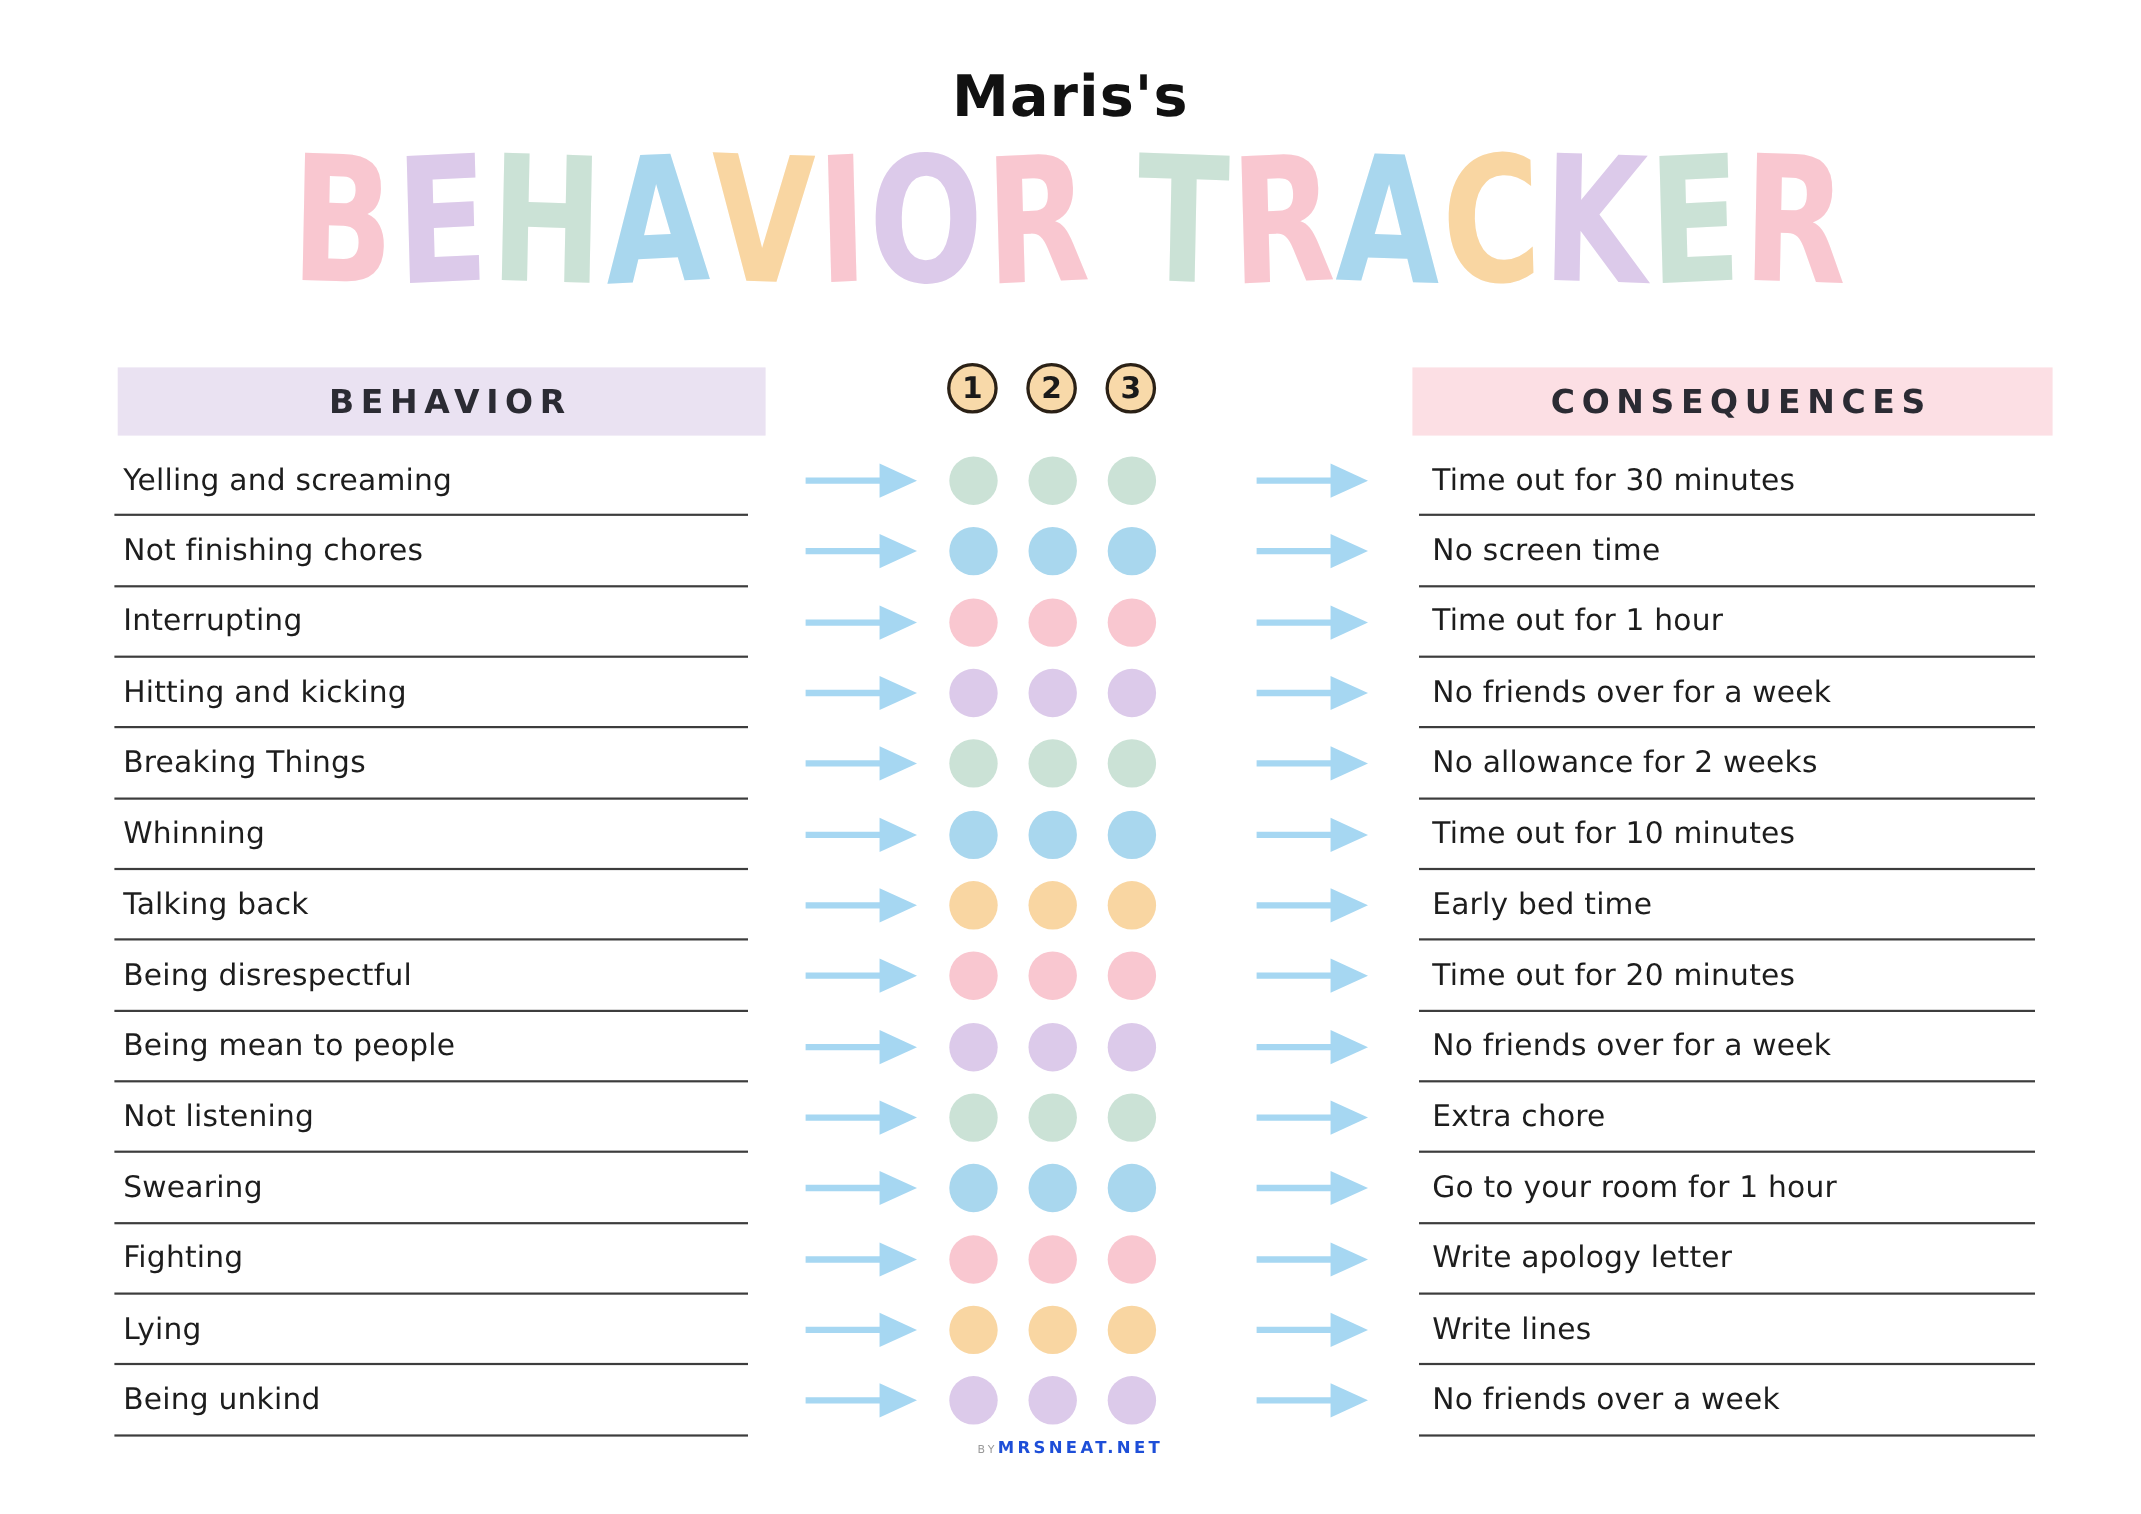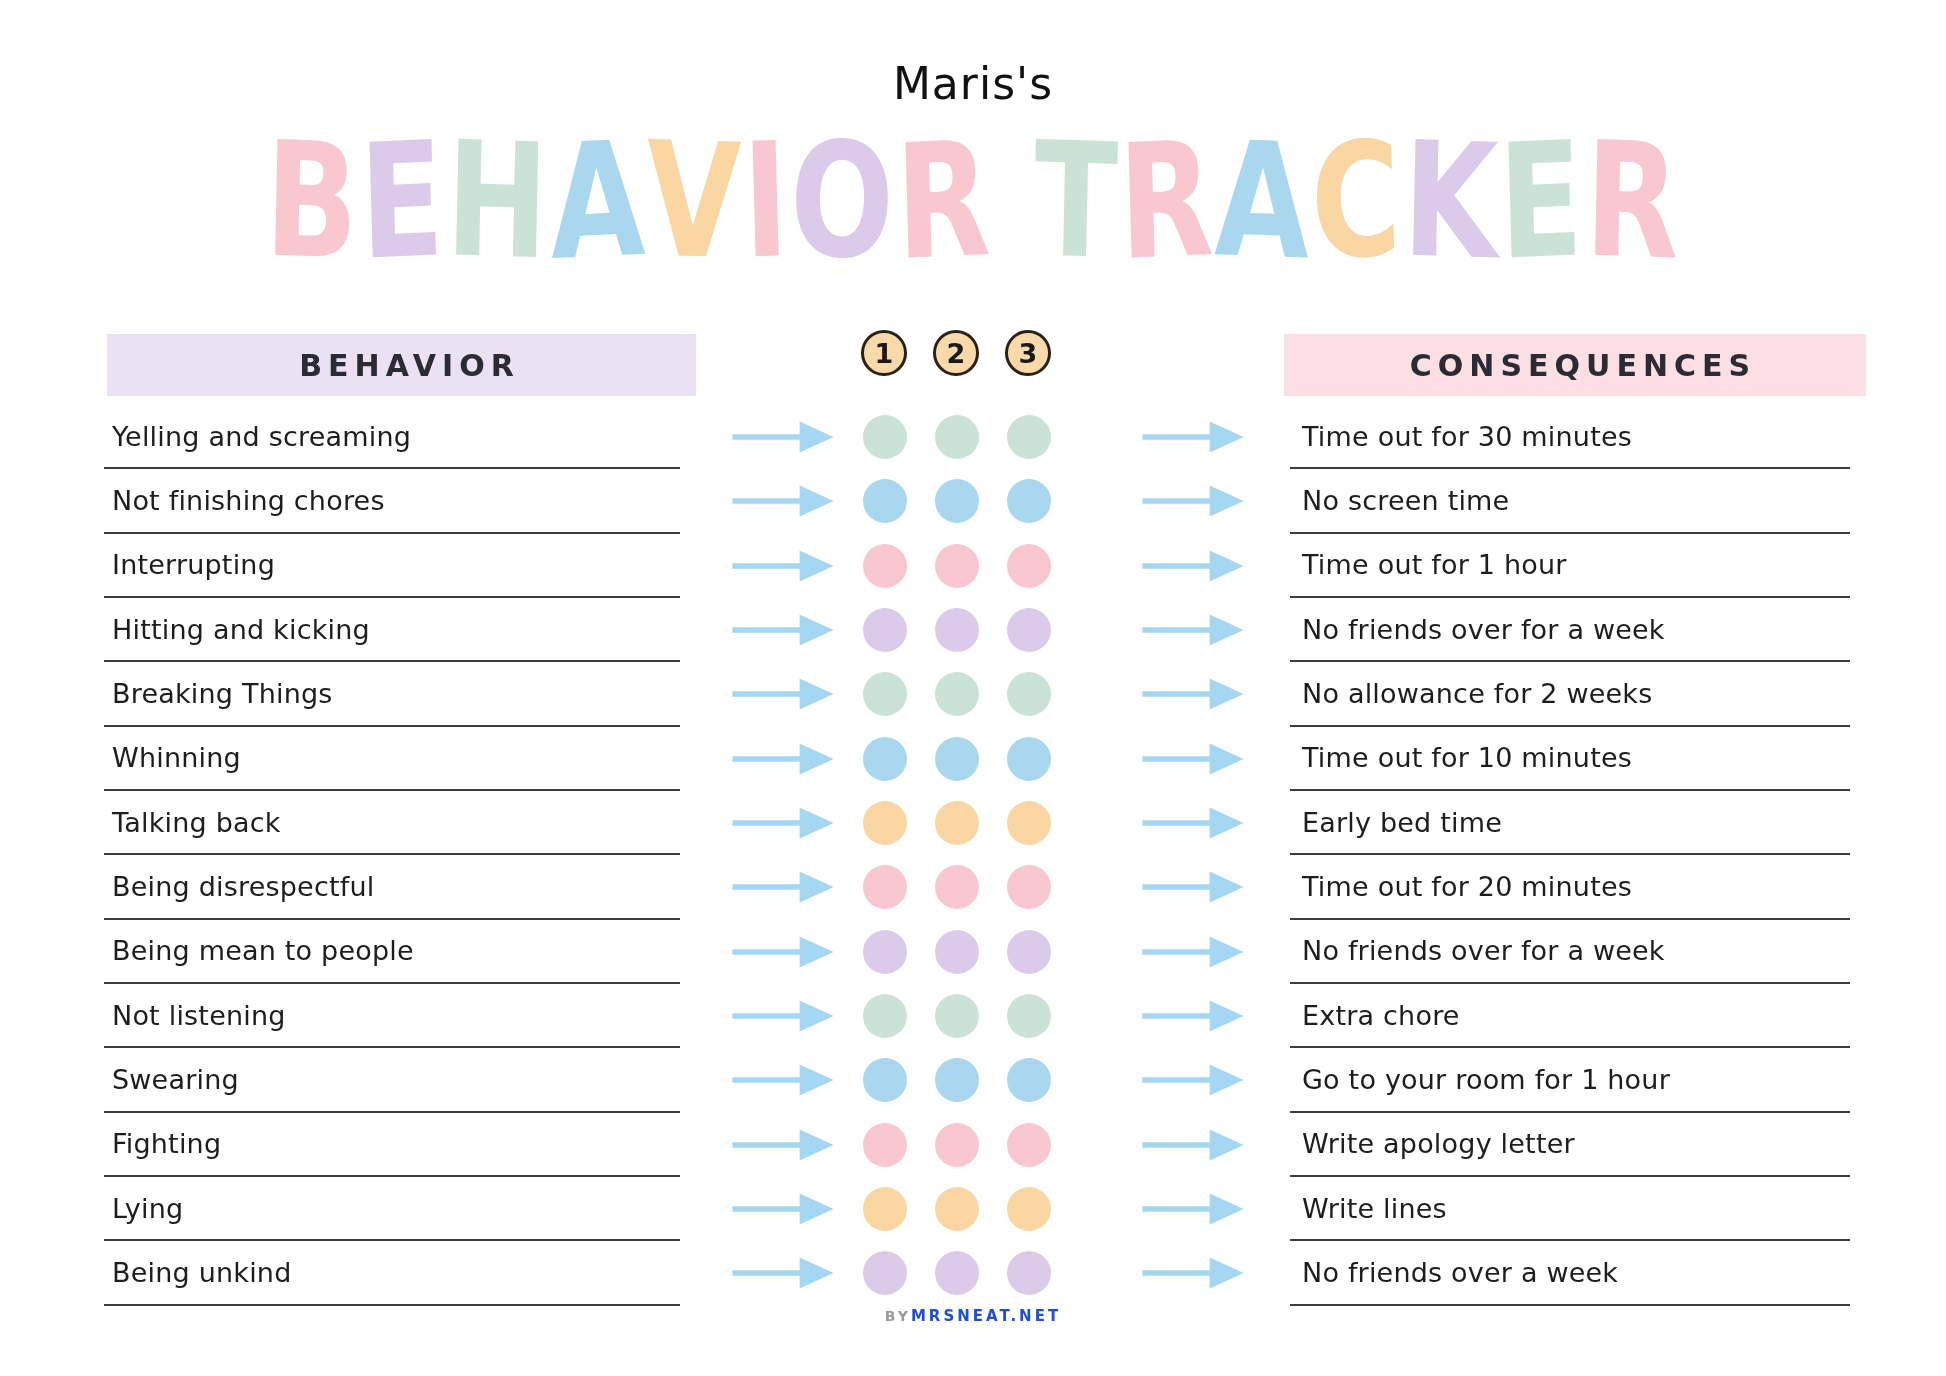--- a/index.html
+++ b/index.html
@@ -2,21 +2,21 @@
 <html style="--mint: #cbe2d6; --blue: #a9d7ee; --pink: #f9c7d0; --purple: #dccaea; --orange: #f9d6a2; --arrow: #a6d7f2; --behavior_header_bg: #eae2f2; --consequences_header_bg: #fcdfe4; --number_circle_bg: #f8d9a9; --number_circle_border: #2b2116; --text: #1d1d1d; --underline: #3d3d3d; --footer_by: #9a9a9a;"><head>
 <meta charset="utf-8">
 <style>
   html,body{margin:0;padding:0;background:#fff;}
   .canvas{
     position:relative; width:1946px; height:1376px; background:#ffffff;
     font-family:"DejaVu Sans","Liberation Sans",sans-serif; overflow:hidden;
   }
   .child-name{
     position:absolute; top:58px; left:0; right:0; text-align:center;
-    font-size:44px; font-weight:normal; color:#111; letter-spacing:1px;
+    font-size:52px; font-weight:bold; color:#111; letter-spacing:1px;
   }
   .big-title{
     position:absolute; top:118px; left:0; right:0; text-align:center;
     font-size:122px; font-weight:bold; letter-spacing:2px; line-height:1.05;
     transform:scaleY(1.3); transform-origin:center top; white-space:nowrap;
   }
   .big-title .word{display:inline-block; margin:0 21px;}
   .big-title .letter{display:inline-block;}
   .col-header{
     position:absolute; top:334px; height:62px;
@@ -56,21 +56,21 @@
   .arrow path{fill:var(--arrow);}
   .dots{
     position:absolute; left:863px; top:50%; margin-top:-22px;
     display:flex; gap:28px;
   }
   .dot{width:44px; height:44px; border-radius:50%; display:inline-block;}
   .footer{
     position:absolute; top:1306px; left:0; right:0; text-align:center;
   }
   .footer .by{
-    font-size:14px; font-weight:700; color:var(--footer_by);
+    font-size:10px; font-weight:400; color:var(--footer_by);
     letter-spacing:3px; 
   }
   .footer .site{
     font-size:15px; font-weight:bold; color:#1d4ed8; letter-spacing:3px;
   }
 </style>
 </head>
 <body>
 
 <div class="canvas">

